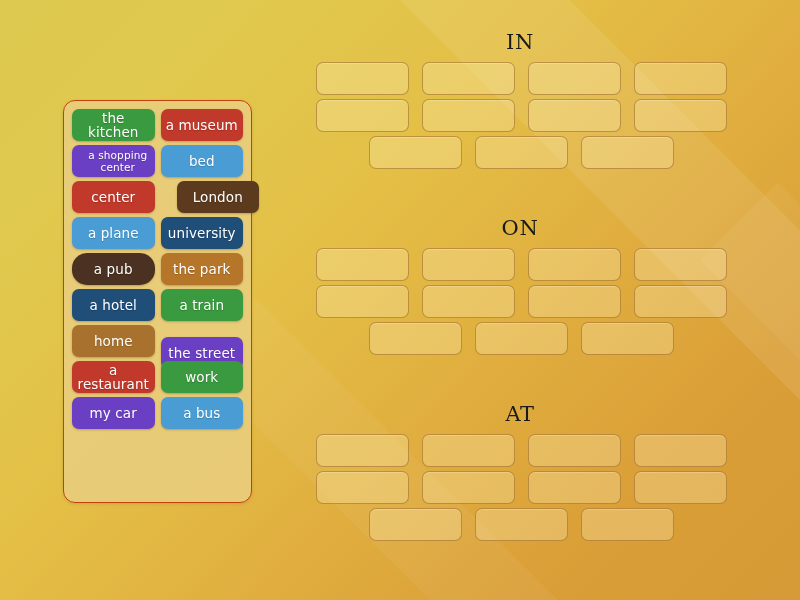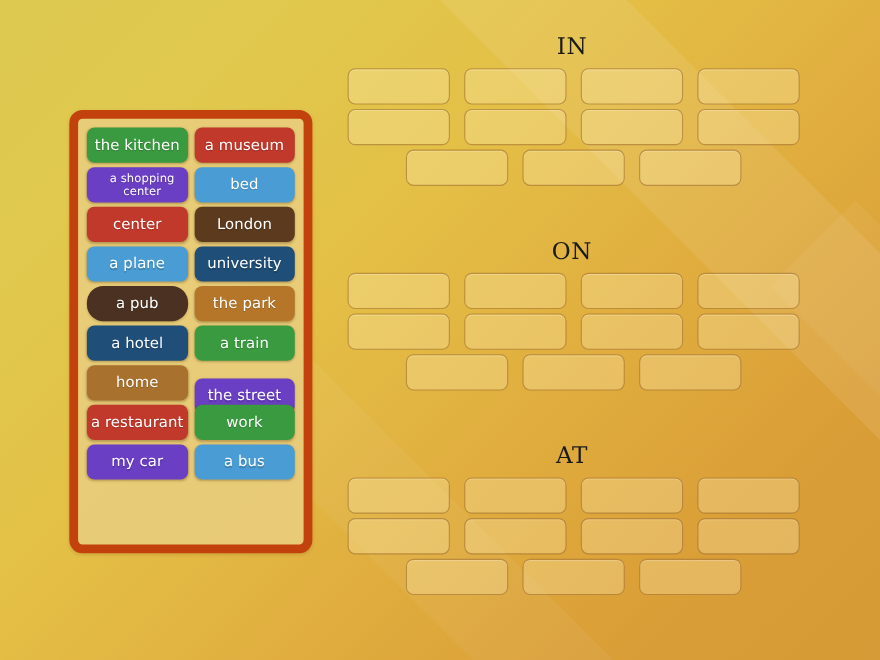--- a/index.html
+++ b/index.html
@@ -38,24 +38,24 @@
   .streak.s1 { left: 250px;  top: -150px; width: 120px; height: 1100px; }
   .streak.s2 { left: 560px;  top: -260px; width: 190px; height: 1200px; background: rgba(255,255,255,0.055); }
   .streak.s4 { left: 150px;  top: 320px;  width: 90px;  height: 900px;  background: rgba(255,255,255,0.05); }
   .streak.s5 { left: 700px;  top: 260px;  width: 110px; height: 900px;  background: rgba(255,255,255,0.05); }
 
   
   .word-panel {
     position: absolute;
     left: 63px;
     top: 100px;
-    width: 221px;
+    width: 189px;
     height: 403px;
     background: rgba(232, 205, 126, 0.88);
-    border: 8px solid #c2410c;
+    border: 1px solid #c2410c;
     border-radius: 12px;
     padding: 6px 5px;
     display: flex;
     flex-wrap: wrap;
     align-content: flex-start;
     gap: 0;
     box-shadow: 0 1px 3px rgba(120, 80, 20, 0.20);
   }
 
   .word-tile {
@@ -161,21 +161,21 @@
         <div><span>a shopping</span><br><span>center</span></div>
       </div>
     </div>
     <div class="word-tile">
       <div class="word-tile-inner" style="background: rgb(74, 157, 212);">bed</div>
     </div>
     <div class="word-tile">
       <div class="word-tile-inner" style="background: rgb(192, 57, 43);">center</div>
     </div>
     <div class="word-tile">
-      <div class="word-tile-inner" style="background: rgb(92, 58, 30);">London</div>
+      <div class="word-tile-inner" style="background: rgb(92, 58, 30); margin-left: 16px;">London</div>
     </div>
     <div class="word-tile">
       <div class="word-tile-inner" style="background: rgb(74, 157, 212);">a plane</div>
     </div>
     <div class="word-tile">
       <div class="word-tile-inner" style="background: rgb(31, 78, 121);">university</div>
     </div>
     <div class="word-tile">
       <div class="word-tile-inner" style="background: rgb(74, 49, 33); border-radius: 15px;">a pub</div>
     </div>

